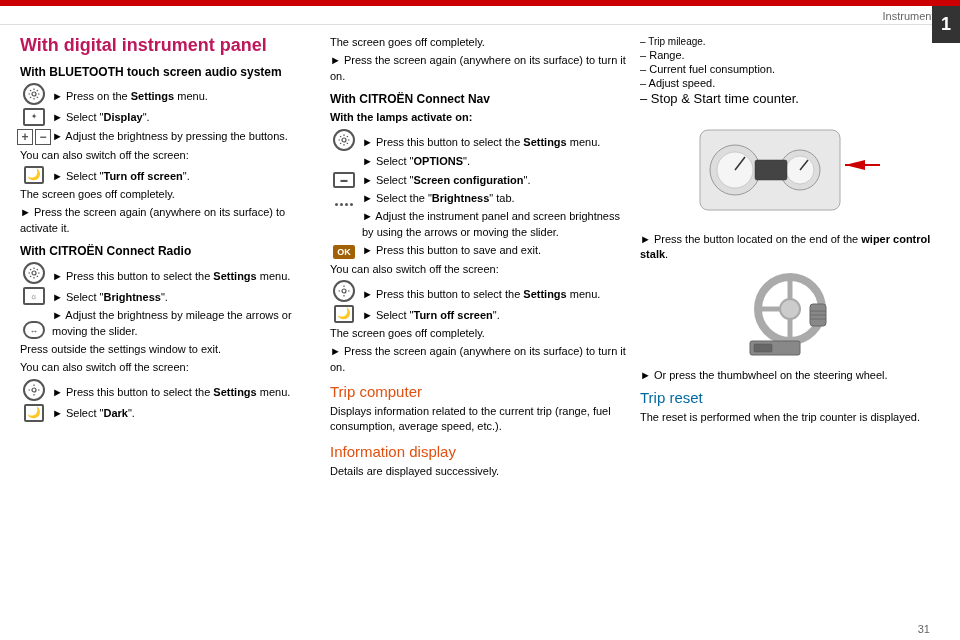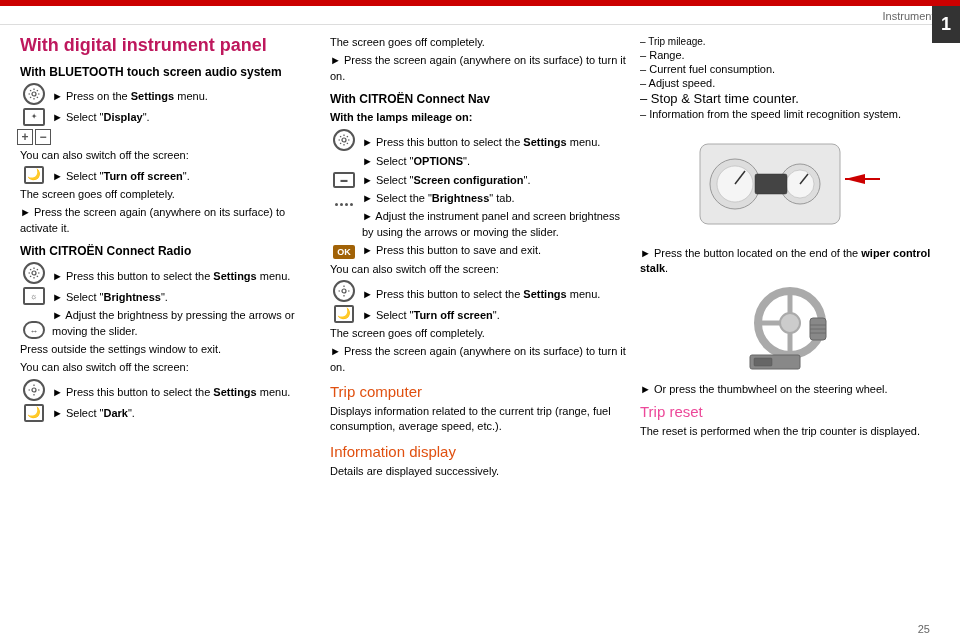--- a/index.html
+++ b/index.html
@@ -204,20 +204,23 @@
       </div>
     </div>
 
     <div class="instruction-row">
       <div class="icon-cell">
         <div class="plus-minus">
           <div class="btn-pm">+</div>
           <div class="btn-pm">−</div>
         </div>
       </div>
+      <div class="instruction-text">
+        ► Adjust the brightness by pressing the buttons.
+      </div>
     </div>
 
     <p>You can also switch off the screen:</p>
 
     <div class="instruction-row">
       <div class="icon-cell">
         <div style="width:20px;height:18px;border:2px solid #555;border-radius:2px;display:flex;align-items:center;justify-content:center;">
           <span style="font-size:11px;">🌙</span>
         </div>
       </div>
@@ -256,21 +259,21 @@
       </div>
     </div>
 
     <div class="instruction-row">
       <div class="icon-cell">
         <div style="width:22px;height:18px;border:2px solid #555;border-radius:10px;display:flex;align-items:center;justify-content:center;">
           <span style="font-size:9px;color:#555;">↔</span>
         </div>
       </div>
       <div class="instruction-text">
-        ► Adjust the brightness by pressing the arrows or moving the slider.
+        ► Adjust the brightness by mileage the arrows or moving the slider.
       </div>
     </div>
 
     <p>Press outside the settings window to exit.</p>
     <p>You can also switch off the screen:</p>
 
     <div class="instruction-row">
       <div class="icon-cell">
         <div style="width:22px;height:22px;border-radius:50%;border:2px solid #555;display:flex;align-items:center;justify-content:center;">
           <svg width="12" height="12" viewBox="0 0 12 12">
@@ -294,21 +297,21 @@
         ► Select "<strong>Dark</strong>".
       </div>
     </div>
   </div>
 
   <div class="col-mid">
     <p>The screen goes off completely.</p>
     <p>► Press the screen again (anywhere on its surface) to turn it on.</p>
 
     <h2>With CITROËN Connect Nav</h2>
-    <p><strong>With the lamps mileage on:</strong></p>
+    <p><strong>With the lamps activate on:</strong></p>
 
     <div class="instruction-row">
       <div class="icon-cell">
         <div style="width:22px;height:22px;border-radius:50%;border:2px solid #555;display:flex;align-items:center;justify-content:center;">
           <svg width="12" height="12" viewBox="0 0 12 12">
             <circle cx="6" cy="6" r="2" fill="none" stroke="#555" stroke-width="1.2"></circle>
             <path d="M6 0.5v1.5M6 10v1.5M0.5 6h1.5M10 6h1.5M2.1 2.1l1.1 1.1M8.8 8.8l1.1 1.1M9.9 2.1l-1.1 1.1M3.2 8.8l-1.1 1.1" stroke="#555" stroke-width="1.2"></path>
           </svg>
         </div>
       </div>
@@ -390,21 +393,20 @@
     <p>Details are displayed successively.</p>
   </div>
 
   <div class="col-right">
     <ul style="list-style:none;padding:0;margin-bottom:8px;">
       <li style="font-size:10px;padding:1px 0;">– <span>Trip mileage.</span></li>
       <li style="font-size:11px;padding:1px 0;">– <span>Range.</span></li>
       <li style="font-size:11px;padding:1px 0;">– <span>Current fuel consumption.</span></li>
       <li style="font-size:11px;padding:1px 0;">– <span>Adjust speed.</span></li>
       <li style="font-size:13px;padding:1px 0;">– <span>Stop &amp; Start time counter.</span></li>
-      <li style="font-size:11px;padding:1px 0;">– <span>Information from the speed limit recognition system.</span></li>
     </ul>
 
     <div style="width:200px;margin:0 auto;">
       <svg width="200" height="110" viewBox="0 0 200 110">
 
         <rect x="10" y="15" width="140" height="80" rx="8" fill="#e8e8e8" stroke="#aaa" stroke-width="1"></rect>
 
         <circle cx="45" cy="55" r="25" fill="#ddd" stroke="#999" stroke-width="1"></circle>
         <circle cx="45" cy="55" r="18" fill="#f5f5f5" stroke="#aaa" stroke-width="0.5"></circle>
         <circle cx="110" cy="55" r="20" fill="#ddd" stroke="#999" stroke-width="1"></circle>
@@ -436,19 +438,19 @@
         <line x1="100" y1="46" x2="116" y2="46" stroke="#666" stroke-width="0.8"></line>
         <line x1="100" y1="50" x2="116" y2="50" stroke="#666" stroke-width="0.8"></line>
 
         <rect x="40" y="72" width="50" height="14" rx="2" fill="#888" stroke="#666" stroke-width="1"></rect>
         <rect x="44" y="75" width="18" height="8" rx="1" fill="#666" stroke="#555" stroke-width="0.5"></rect>
       </svg>
     </div>
 
     <p style="font-size:11px;">► Or press the thumbwheel on the steering wheel.</p>
 
-    <h3 style="font-size:15px;color:#ec4899;font-weight:normal;margin-top:6px;margin-bottom:4px;">Trip reset</h3>
+    <h3 style="font-size:15px;color:#0369a1;font-weight:normal;margin-top:6px;margin-bottom:4px;">Trip reset</h3>
     <p style="font-size:11px;">The reset is performed when the trip counter is displayed.</p>
   </div>
 
 </div>
 
-<div class="page-num">25</div>
+<div class="page-num">31</div>
 
 </body></html>

